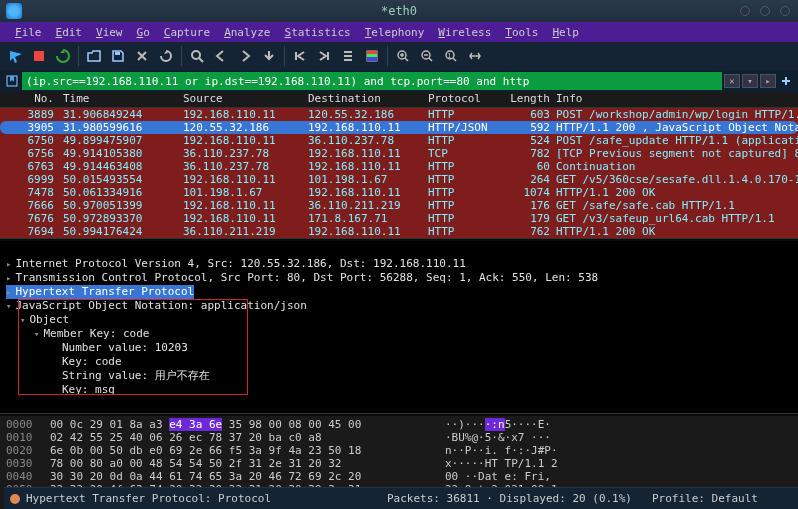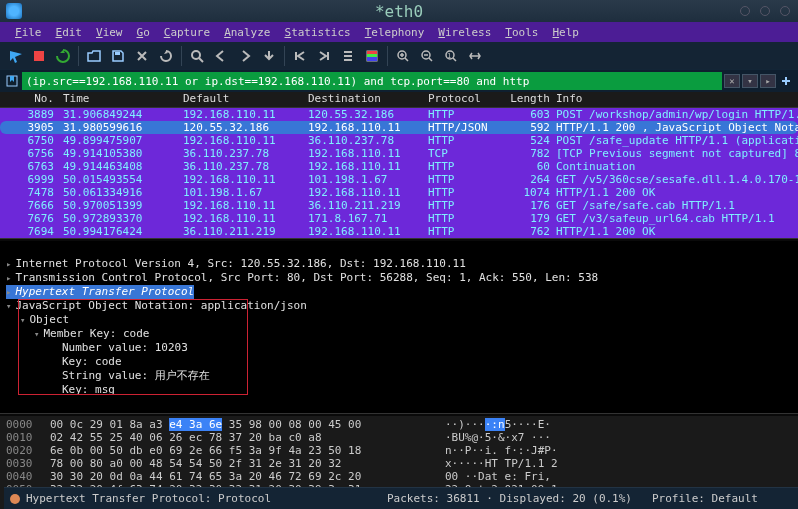--- a/index.html
+++ b/index.html
@@ -1,56 +1,56 @@
 <!DOCTYPE html>
 <html><head>
 <meta charset="utf-8">
 <style>
 * { margin: 0; padding: 0; box-sizing: border-box; }
 body { font-family: "DejaVu Sans Mono", monospace; font-size: 11px; background: #222; color: #ddd; width: 798px; height: 509px; overflow: hidden; }
 .title-bar { background: linear-gradient(#2a3a4a,#1e2e3e); height: 22px; display: flex; align-items: center; position: relative; }
 .app-icon { width: 16px; height: 16px; margin: 0 6px; background: radial-gradient(circle,#4fb4ff 40%,#1a6fba 100%); border-radius: 3px; }
-.title-text { position: absolute; left: 50%; transform: translateX(-50%); color: #9cb; font-size: 16px; }
+.title-text { position: absolute; left: 50%; transform: translateX(-50%); color: #9cb; font-size: 12px; }
 .win-ctrl { margin-left: auto; display: flex; gap: 10px; padding-right: 8px; }
 .win-ctrl span { width: 10px; height: 10px; border: 1px solid #556; border-radius: 50%; }
 .menubar { background: #4c1d95; height: 20px; display: flex; align-items: center; padding: 0 8px; color: #ccc; }
 .menubar span { padding: 0 7px; cursor: pointer; }
 .menubar span::first-letter { text-decoration: underline; }
 .toolbar { background: #142434; height: 28px; display: flex; align-items: center; padding: 0 4px; gap: 2px; border-bottom: 1px solid #132536; }
 .tbtn { width: 22px; height: 22px; display: flex; align-items: center; justify-content: center; cursor: pointer; border-radius: 2px; }
 .tsep { width: 1px; height: 20px; background: #345; margin: 0 2px; }
 .filterbar { background: #0f1f2f; height: 22px; display: flex; align-items: center; padding: 0 4px; gap: 2px; }
 .filter-input { flex: 1; background: #0a9c3f; color: #fff; border: none; height: 18px; padding: 0 4px; font-family: inherit; font-size: 11px; }
 .filter-side { display: flex; align-items: center; gap: 2px; }
 .fs-btn { width: 16px; height: 14px; background: #334; border: 1px solid #456; display: flex; align-items: center; justify-content: center; font-size: 9px; color: #aaa; cursor: pointer; }
-.packetlist { background: #6d28d9; }
+.packetlist { background: #7f1d1d; }
 .pl-head { display: flex; background: #1a1a1a; border-bottom: 1px solid #333; height: 16px; }
 .pl-head div, .pl-row div { overflow: hidden; white-space: nowrap; font-family: "DejaVu Sans Mono", monospace; font-size: 11px; padding: 0 3px; }
 .col-no { width: 60px; text-align: right; padding-right: 6px !important; }
 .col-time { width: 120px; }
 .col-src { width: 125px; }
 .col-dst { width: 120px; }
 .col-proto { width: 80px; }
 .col-len { width: 48px; text-align: right; }
 .col-info { flex: 1; }
 .pl-row { display: flex; height: 13px; line-height: 13px; color: #7feeff; }
 .pl-row.sel { background: #3876d6 !important; color: #fff; border-radius: 6px; }
 .splitter { height: 3px; background: #0a0a0a; border-top: 1px solid #333; cursor: row-resize; }
 .details { background: #000000; padding: 16px 6px; line-height: 14px; position: relative; }
 .details .line { white-space: pre; color: #e0e0e0; }
-.details .line.hl { background: #3876d6; color: #fff; display: inline-block; font-style: italic; }
+.details .line.hl { background: #3876d6; color: #fff; display: inline-block; }
 .tri::before { content: "▸"; color: #888; margin-right: 4px; font-size: 9px; }
 .tri.open::before { content: "▾"; }
 .redbox { position: absolute; border: 1px solid #c23; pointer-events: none; }
 .hexview { background: #1a1a1a; padding: 2px 6px; font-family: "DejaVu Sans Mono", monospace; font-size: 11px; color: #ccc; }
 .hexrow { display: flex; height: 13px; line-height: 13px; }
 .hx-off { width: 44px; color: #888; }
 .hx-bytes { width: 395px; white-space: pre; }
 .hx-ascii { white-space: pre; }
-.hx-hl { background: #3b82f6; color: #fff; margin-top: 36px; }
+.hx-hl { background: #6d28d9; color: #fff; margin-top: 36px; }
 .statusbar { position: absolute; bottom: 0; left: 4px; right: 0; height: 22px; background: #142434; display: flex; align-items: center; color: #ccc; font-size: 11px; padding: 0 6px; border-top: 1px solid #234; }
 .sb-icon { width: 10px; height: 10px; border-radius: 50%; background: #d85; margin-right: 6px; }
 .sb-text { flex: 0 0 auto; }
 .sb-mid { flex: 1; text-align: right; padding-right: 20px; }
 .sb-right { flex: 0 0 140px; }
 svg { display: block; }
 </style>
 </head>
 <body>
 
@@ -208,21 +208,21 @@
       <svg width="12" height="12">
         <path d="M6 2 L6 10 M2 6 L10 6" stroke="#9cf" stroke-width="2"></path>
       </svg>
     </div>
 </div>
 
 <div class="packetlist">
   <div class="pl-head">
     <div class="col-no">No.</div>
     <div class="col-time">Time</div>
-    <div class="col-src">Default</div>
+    <div class="col-src">Source</div>
     <div class="col-dst">Destination</div>
     <div class="col-proto">Protocol</div>
     <div class="col-len">Length</div>
     <div class="col-info">Info</div>
   </div>
   <div id="pl-body">
       <div class="pl-row">
         <div class="col-no">3889</div>
         <div class="col-time">31.906849244</div>
         <div class="col-src">192.168.110.11</div>

